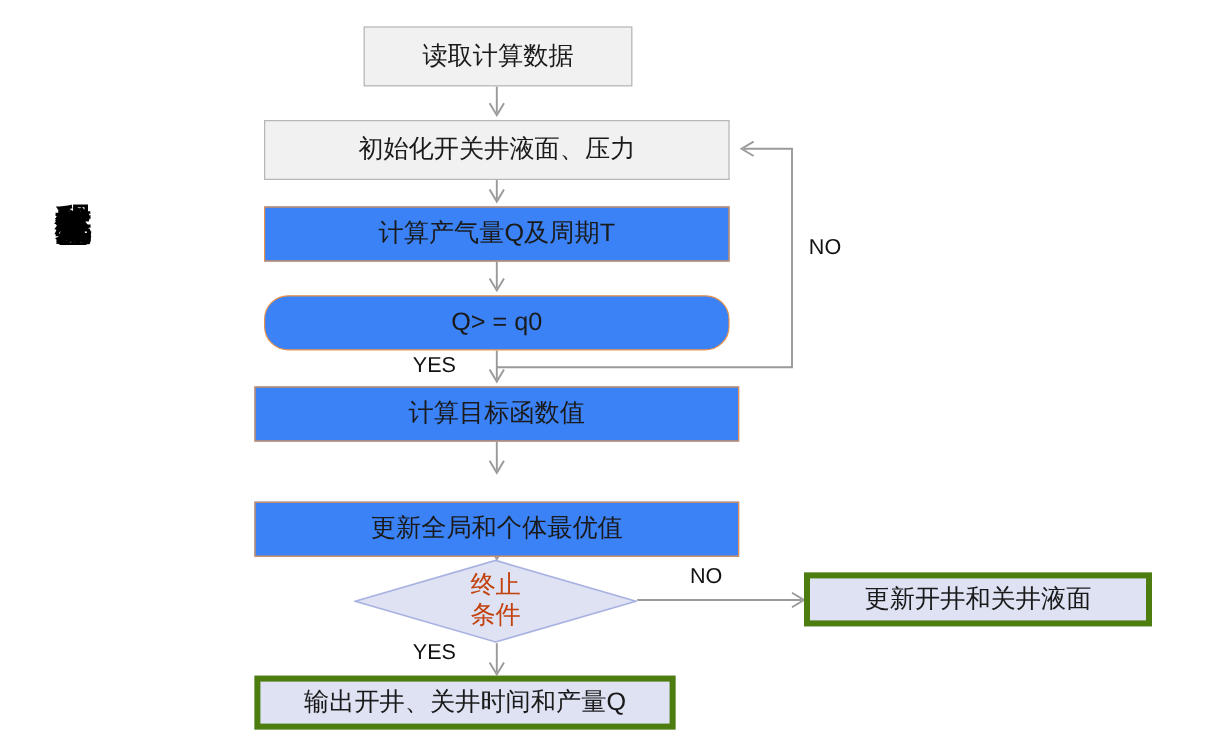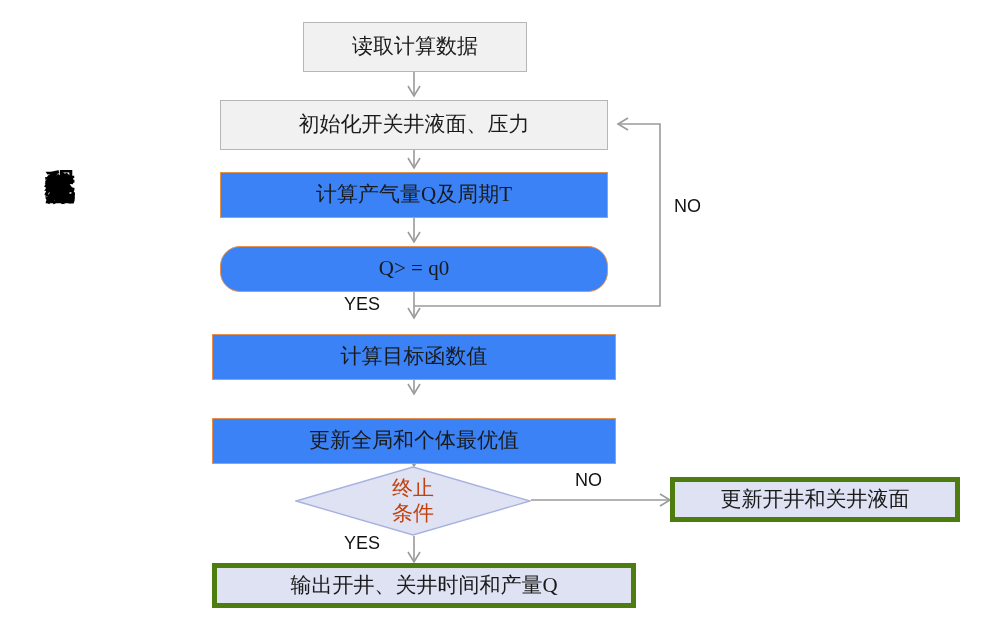--- a/index.html
+++ b/index.html
@@ -35,21 +35,20 @@
   .node {
     position: absolute;
     box-sizing: border-box;
     display: flex;
     align-items: center;
     justify-content: center;
     font-size: 21px;
     color: #1a1a1a;
     text-align: center;
     line-height: 1.2;
-    font-family: Liberation Serif, serif;
   }
   .node-gray {
     background: #f1f1f1;
     border: 1px solid #b6b6b6;
   }
   .node-orange {
     background: #3b82f6;
     border: 1px solid #e8914a;
   }
   .node-blue {
@@ -142,35 +141,35 @@
   </svg>
 
   <div class="node node-gray" style="left:303px; top:22px; width:224px; height:50px;">读取计算数据</div>
 
   <div class="node node-gray" style="left:220px; top:100px; width:388px; height:50px;">初始化开关井液面、压力</div>
 
   <div class="node node-orange" style="left:220px; top:172px; width:388px; height:46px;">计算产气量Q及周期T</div>
 
   <div class="node node-orange" style="left:220px; top:246px; width:388px; height:46px;border-radius:20px;">Q&gt; = q0</div>
 
-  <div class="node node-orange" style="left:212px; top:322px; width:404px; height:46px;margin-top:12px;">计算目标函数值</div>
+  <div class="node node-orange" style="left:212px; top:322px; width:404px; height:46px;">计算目标函数值</div>
 
   <div class="node node-orange" style="left:212px; top:397px; width:404px; height:46px;margin-top:21px;">更新全局和个体最优值</div>
 
   <div class="diamond-wrap" style="left:295px; top:466px; width:236px; height:70px;">
     <svg width="236" height="70" viewBox="0 0 236 70">
       <polygon points="118,1 235,35 118,69 1,35" fill="#dee2f3" stroke="#a8b2e0" stroke-width="1.4"></polygon>
     </svg>
     <div class="diamond-label">终止
 条件</div>
   </div>
 
   <div class="node node-blue" style="left:670px; top:477px; width:290px; height:45px;">更新开井和关井液面</div>
 
-  <div class="node node-blue" style="left:212px; top:563px; width:424px; height:45px;">输出开井、关井时间和产量Q</div>
+  <div class="node node-blue" style="left:212px; top:563px; width:351px; height:45px;">输出开井、关井时间和产量Q</div>
 
   <div class="edge-label" style="left:344px; top:294px;">YES</div>
 
   <div class="edge-label" style="left:674px; top:196px;">NO</div>
 
   <div class="edge-label" style="left:344px; top:533px;">YES</div>
 
   <div class="edge-label" style="left:575px; top:470px;">NO</div>
 
 </div>

